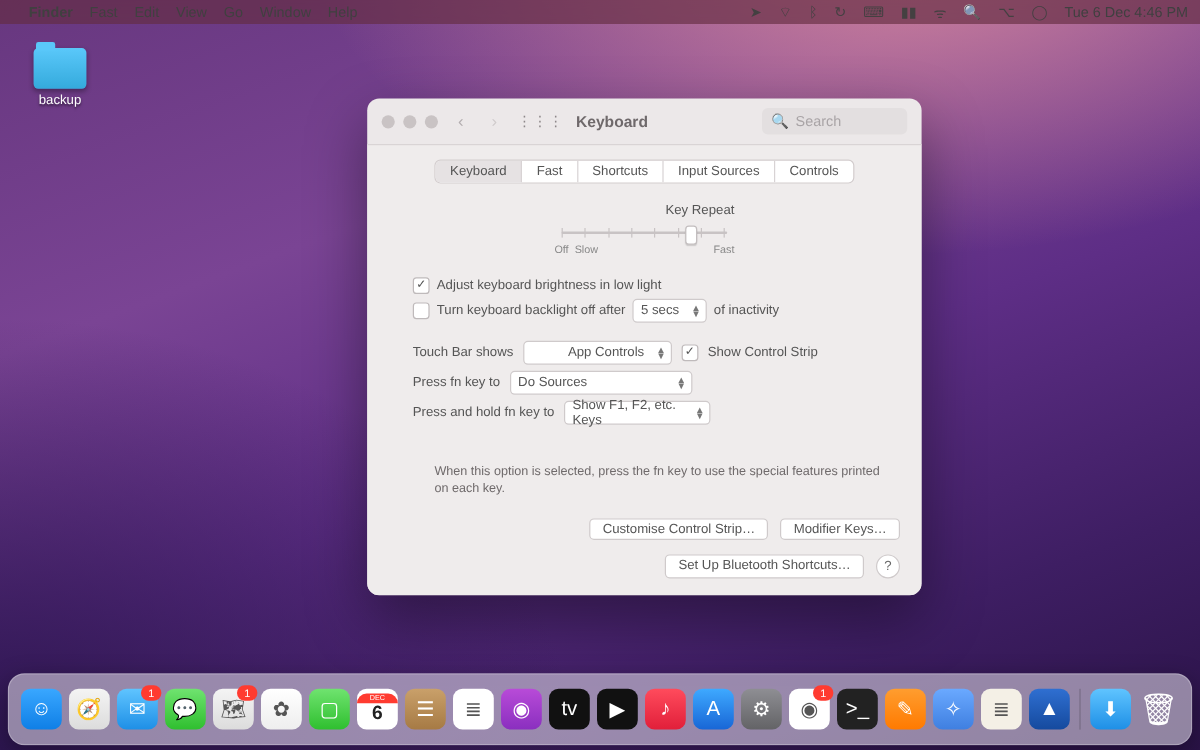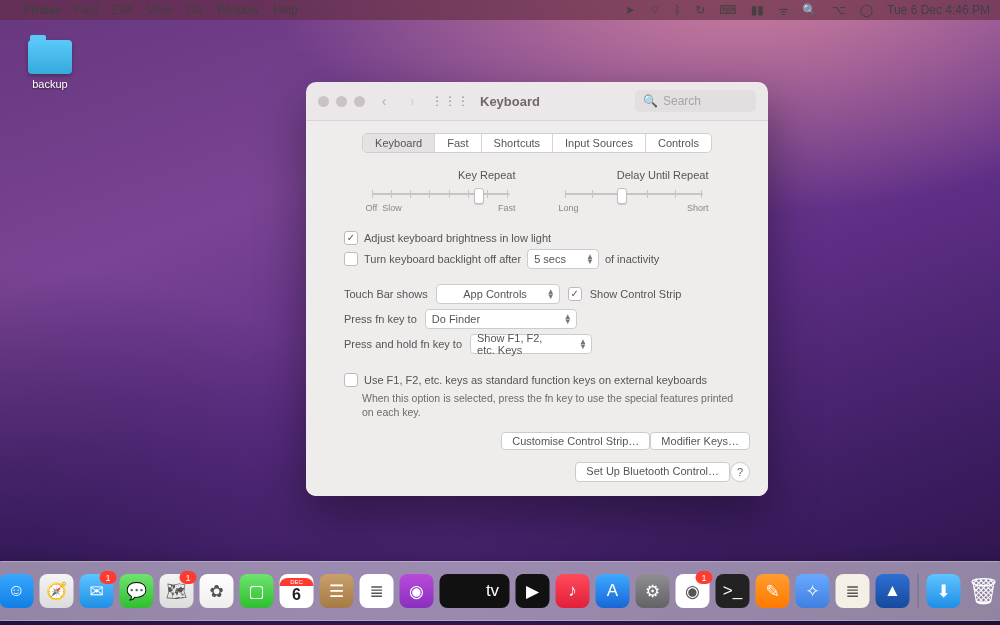--- a/index.html
+++ b/index.html
@@ -42,26 +42,26 @@
   .sld{width:150px;text-align:right;}
   .sld .cap{font-size:11px;color:#555;margin-bottom:6px;}
   .track{position:relative;height:14px;margin:0 6px;}
   .track .line{position:absolute;top:6px;left:0;right:0;height:2px;background:#c8c3c4;border-radius:1px;}
   .track .tick{position:absolute;top:3px;width:1px;height:8px;background:#c8c3c4;}
   .track .knob{position:absolute;top:1px;width:8px;height:14px;background:#fff;border:1px solid #c3bebf;border-radius:3px;box-shadow:0 1px 1px rgba(0,0,0,.15);transform:translateX(-50%);}
   .scale{display:flex;justify-content:space-between;font-size:9px;color:#888;margin-top:2px;}
   
   .chkrow{display:flex;align-items:center;gap:6px;margin:4px 0;font-size:11px;color:#555;margin-left:20px;}
   .chk{width:12px;height:12px;border:1px solid #bfbabb;border-radius:3px;background:#fff;display:flex;align-items:center;justify-content:center;font-size:10px;line-height:1;color:#555;}
-  .sel-box{display:inline-flex;align-items:center;background:#fff;border:1px solid #cfcacb;border-radius:4px;padding:1px 4px 1px 6px;gap:20px;font-size:11px;height:16px;}
+  .sel-box{display:inline-flex;align-items:center;background:#fff;border:1px solid #cfcacb;border-radius:4px;padding:1px 4px 1px 6px;gap:10px;font-size:11px;height:16px;}
   .sel-box .arr{font-size:8px;color:#777;line-height:5px;}
   .formrow{display:flex;align-items:center;gap:8px;margin:5px 0;font-size:11px;color:#555;margin-left:20px;}
   .formrow .lbl{white-space:nowrap;}
-  .hint{font-size:10.5px;color:#6f6a6b;margin:3px 0 0 38px;max-width:380px;line-height:1.35;}
-  .btnrow{position:absolute;right:18px;display:flex;}
+  .hint{font-size:10.5px;color:#6f6a6b;margin:17px 0 0 38px;max-width:380px;line-height:1.35;}
+  .btnrow{position:absolute;right:18px;display:flex;gap:10px;}
   .btn{background:#fff;border:1px solid #cfcacb;border-radius:4px;padding:2px 10px;font-size:11px;color:#555;}
   .help{width:18px;height:18px;border:1px solid #cfcacb;border-radius:50%;background:#fff;display:flex;align-items:center;justify-content:center;font-size:11px;color:#666;}
   
   .dock{position:absolute;bottom:4px;left:50%;transform:translateX(-50%);height:50px;display:flex;align-items:center;gap:6px;padding:4px 10px;background:rgba(230,225,235,.55);border-radius:14px;border:1px solid rgba(255,255,255,.25);box-shadow:0 6px 20px rgba(0,0,0,.35);} 
   .dock .di{width:34px;height:34px;border-radius:8px;position:relative;display:flex;align-items:center;justify-content:center;font-size:17px;color:#fff;}
   .dock .sep{width:1px;height:34px;background:rgba(0,0,0,.2);margin:0 2px;}
   .badge{position:absolute;top:-3px;right:-3px;min-width:13px;height:13px;border-radius:7px;background:#ff3b30;color:#fff;font-size:9px;display:flex;align-items:center;justify-content:center;padding:0 2px;}
 </style>
 </head>
 <body>
@@ -136,37 +136,20 @@
             <div class="tick" style="left:70%"></div>
             <div class="tick" style="left:84%"></div>
             <div class="tick" style="left:98%"></div>
           <div class="knob" style="left:78%"></div>
         </div>
         <div class="scale">
           <span><span>Off</span>&nbsp;&nbsp;<span>Slow</span></span>
           <span>Fast</span>
         </div>
       </div>
-      <div class="sld">
-        <div class="cap">Delay Until Repeat</div>
-        <div class="track">
-          <div class="line"></div>
-          <div class="tick" style="left:0%"></div>
-            <div class="tick" style="left:20%"></div>
-            <div class="tick" style="left:40%"></div>
-            <div class="tick" style="left:60%"></div>
-            <div class="tick" style="left:80%"></div>
-            <div class="tick" style="left:99%"></div>
-          <div class="knob" style="left:42%"></div>
-        </div>
-        <div class="scale">
-          <span>Long</span>
-          <span>Short</span>
-        </div>
-      </div>
     </div>
 
     <div class="chkrow">
       <div class="chk">✓</div>
       <span>Adjust keyboard brightness in low light</span>
     </div>
     <div class="chkrow">
       <div class="chk"></div>
       <span>Turn keyboard backlight off after</span>
       <span class="sel-box">
@@ -183,67 +166,63 @@
       <span class="sel-box" style="width:112px;justify-content:flex-end">
         <span>App Controls</span>
           <span class="arr">▲<br>▼</span>
       </span>
       <div class="chk">✓</div>
       <span>Show Control Strip</span>
     </div>
     <div class="formrow">
       <span class="lbl">Press fn key to</span>
       <span class="sel-box" style="width:140px;justify-content:space-between">
-        <span>Do Finder</span>
+        <span>Do Sources</span>
           <span class="arr">▲<br>▼</span>
       </span>
     </div>
     <div class="formrow">
       <span class="lbl">Press and hold fn key to</span>
       <span class="sel-box" style="width:110px;justify-content:space-between">
         <span>Show F1, F2, etc. Keys</span>
           <span class="arr">▲<br>▼</span>
       </span>
     </div>
 
     <div style="height:10px"></div>
 
-    <div class="chkrow">
-      <div class="chk"></div>
-      <span>Use F1, F2, etc. keys as standard function keys on external keyboards</span>
-    </div>
     <div class="hint">When this option is selected, press the fn key to use the special features printed on each key.</div>
 
     <div class="btnrow" style="bottom:46px">
       <div class="btn">Customise Control Strip…</div>
       <div class="btn">Modifier Keys…</div>
     </div>
     <div class="btnrow" style="bottom:14px">
-      <div class="btn">Set Up Bluetooth Control…</div>
+      <div class="btn">Set Up Bluetooth Shortcuts…</div>
       <div class="help">?</div>
     </div>
   </div>
 </div>
 
 <div class="dock" id="dock">
     <div class="di" style="background: linear-gradient(rgb(57, 167, 255), rgb(15, 127, 230));">☺</div>
     <div class="di" style="background: linear-gradient(rgb(244, 244, 244), rgb(220, 220, 220)); color: rgb(85, 85, 85);">🧭</div>
     <div class="di" style="background: linear-gradient(rgb(95, 196, 255), rgb(30, 143, 230));">✉<div class="badge">1</div></div>
     <div class="di" style="background: linear-gradient(rgb(111, 227, 111), rgb(47, 191, 47));">💬</div>
     <div class="di" style="background: linear-gradient(rgb(244, 244, 244), rgb(220, 220, 220)); color: rgb(85, 85, 85);">🗺<div class="badge">1</div></div>
     <div class="di" style="background: linear-gradient(rgb(255, 255, 255), rgb(238, 238, 238)); color: rgb(85, 85, 85);">✿</div>
     <div class="di" style="background: linear-gradient(rgb(111, 227, 111), rgb(47, 191, 47));">▢</div>
     <div class="di" style="background: rgb(255, 255, 255); flex-direction: column;">
       <div style="font-size:6px;background:#ff3b30;color:#fff;width:100%;text-align:center;border-radius:8px 8px 0 0;line-height:8px">DEC</div>
       <div style="color:#222;font-size:16px;font-weight:600">6</div>
     </div>
     <div class="di" style="background: linear-gradient(rgb(201, 160, 106), rgb(166, 122, 68));">☰</div>
     <div class="di" style="background: rgb(255, 255, 255); color: rgb(85, 85, 85);">≣</div>
     <div class="di" style="background: linear-gradient(rgb(184, 75, 216), rgb(138, 47, 191));">◉</div>
-    <div class="di" style="background: rgb(17, 17, 17); padding-left: 36px;">tv</div>
+    <div class="di" style="background: rgb(17, 17, 17);">tv</div>
     <div class="di" style="background: rgb(17, 17, 17);">▶</div>
     <div class="di" style="background: linear-gradient(rgb(255, 75, 92), rgb(225, 31, 58));">♪</div>
     <div class="di" style="background: linear-gradient(rgb(62, 169, 255), rgb(24, 102, 214));">A</div>
     <div class="di" style="background: linear-gradient(rgb(142, 142, 147), rgb(99, 99, 102));">⚙</div>
     <div class="di" style="background: rgb(255, 255, 255); color: rgb(85, 85, 85);">◉<div class="badge">1</div></div>
     <div class="di" style="background: rgb(34, 34, 34);">&gt;_</div>
     <div class="di" style="background: linear-gradient(rgb(255, 157, 47), rgb(255, 122, 0));">✎</div>
     <div class="di" style="background: linear-gradient(rgb(106, 169, 255), rgb(63, 127, 224));">✧</div>
     <div class="di" style="background: rgb(244, 240, 230); color: rgb(85, 85, 85);">≣</div>
     <div class="di" style="background: linear-gradient(rgb(47, 111, 209), rgb(21, 74, 158));">▲</div>

